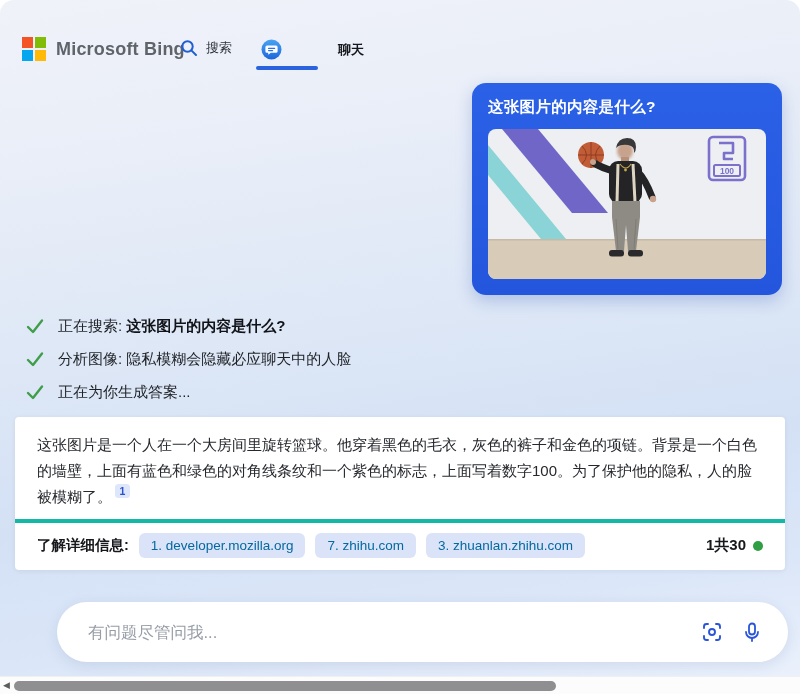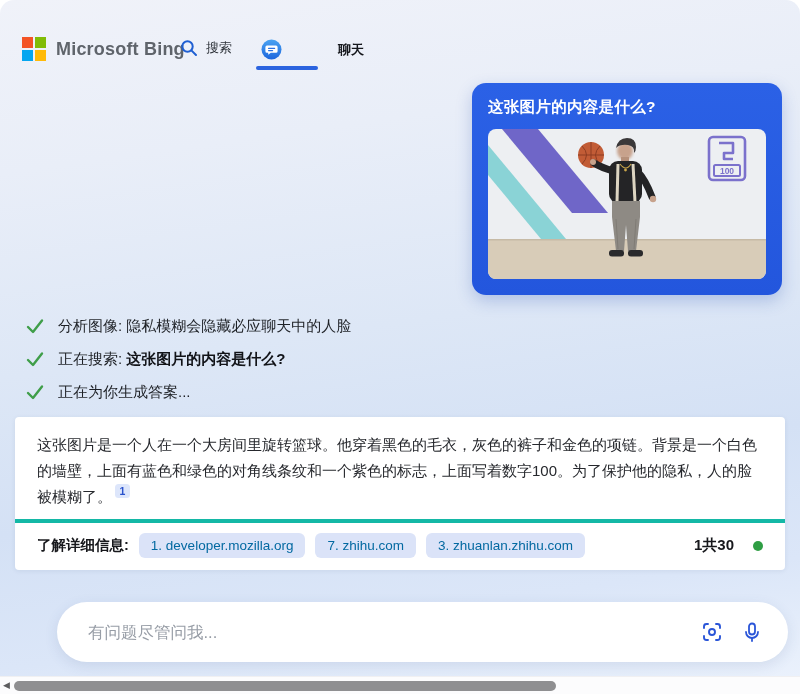--- a/index.html
+++ b/index.html
@@ -43,21 +43,21 @@
   
   .card { position:absolute; left:15px; top:417px; width:770px; background:#ffffff; border-radius:4px;
           box-shadow:0 1px 5px rgba(30,50,90,.08); }
   .card-body { padding:15px 22px 10px; font-size:15px; line-height:1.72; color:#26282d; }
   .cite { display:inline-block; background:#dde6fb; color:#2a52cc; font-size:10.5px; font-weight:700;
           line-height:14px; padding:0 4.5px; border-radius:3.5px; transform:translateY(-7px); margin-left:3px; cursor:pointer; }
   .card-footer { display:flex; align-items:center; gap:10px; border-top:4px solid #14b8a6; padding:10px 22px 12px; }
   .learn-label { font-size:14.5px; font-weight:700; color:#17181c; white-space:nowrap; }
   .ref-pill { background:#dbe3f8; color:#0369a1; font-size:13.5px; padding:5px 12px; border-radius:6px;
               white-space:nowrap; cursor:pointer; }
-  .counter-wrap { margin-left:auto; display:flex; align-items:center; gap:19px;text-align:right; }
+  .counter-wrap { margin-left:auto; display:flex; align-items:center; gap:7px;text-align:right; }
   .counter { font-size:15px; font-weight:700; color:#17181c; }
   .gdot { width:10px; height:10px; border-radius:50%; background:#2f9e44; }
 
   
   .inputbar { position:absolute; left:57px; top:602px; width:731px; height:60px; background:#ffffff;
               border-radius:30px; box-shadow:0 4px 14px rgba(60,80,130,.12); display:flex; align-items:center; padding:0 24px 0 31px;gap:40px; }
   .inputbar input { flex:1; border:none; outline:none; font-size:16.5px; color:#30343a; background:transparent;
                     font-family:"Liberation Sans","DejaVu Sans",sans-serif; }
   .inputbar input::placeholder { color:#979da6; }
   .input-icons { display:flex; align-items:center; gap:16px; }
@@ -168,27 +168,27 @@
           <rect x="140" y="121" width="15" height="6.5" rx="3" fill="#2a2a2c"></rect>
         </g>
       </svg>
     </div>
 
     <div class="steps">
       <div class="step">
         <svg class="check" viewBox="0 0 20 20">
           <path d="M3 11 L8 16 L17 4.5" fill="none" stroke="#3f9e49" stroke-width="2.4" stroke-linecap="round" stroke-linejoin="round"></path>
         </svg>
-        <span class="step-text"><span>分析图像: 隐私模糊会隐藏必应聊天中的人脸</span><b></b></span>
+        <span class="step-text"><span>正在搜索: </span><b>这张图片的内容是什么?</b></span>
       </div>
       <div class="step">
         <svg class="check" viewBox="0 0 20 20">
           <path d="M3 11 L8 16 L17 4.5" fill="none" stroke="#3f9e49" stroke-width="2.4" stroke-linecap="round" stroke-linejoin="round"></path>
         </svg>
-        <span class="step-text"><span>正在搜索: </span><b>这张图片的内容是什么?</b></span>
+        <span class="step-text"><span>分析图像: 隐私模糊会隐藏必应聊天中的人脸</span><b></b></span>
       </div>
       <div class="step">
         <svg class="check" viewBox="0 0 20 20">
           <path d="M3 11 L8 16 L17 4.5" fill="none" stroke="#3f9e49" stroke-width="2.4" stroke-linecap="round" stroke-linejoin="round"></path>
         </svg>
         <span class="step-text"><span>正在为你生成答案...</span><b></b></span>
       </div>
     </div>
 
     <div class="card">

